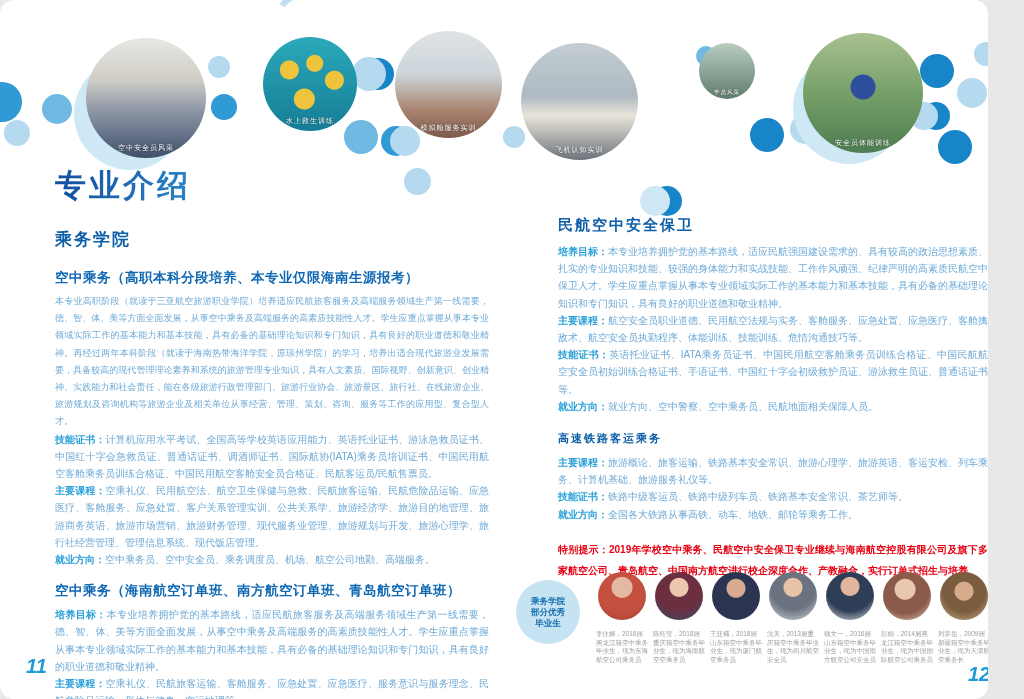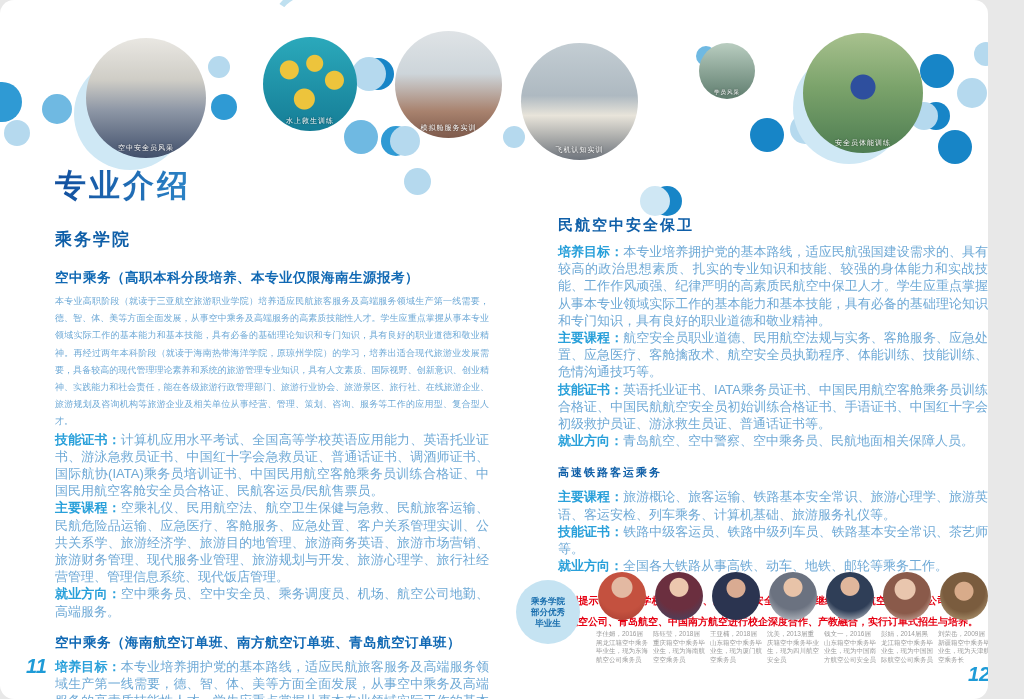--- a/index.html
+++ b/index.html
@@ -29,21 +29,21 @@
               -webkit-background-clip:text;background-clip:text;-webkit-text-fill-color:transparent;}
 
   
   .col{position:absolute;text-align:justify;}
   #left-col{left:55px;top:228px;width:434px;}
   #right-col{left:558px;top:216px;width:430px;}
 
   .college{font-size:17px;font-weight:bold;color:#0f5fa8;letter-spacing:2px;margin:0 0 18px 0;}
   .sec-head{font-size:13.5px;font-weight:bold;color:#1169b4;margin:14px 0 6px 0;letter-spacing:.5px;}
   .body-p{font-size:9px;line-height:17.2px;color:#6ea9d6;margin:0;}
-  .item{font-size:13px;line-height:17.2px;color:#6ea9d6;margin:0;}
+  .item{font-size:10px;line-height:17.2px;color:#6ea9d6;margin:0;}
   .lbl{color:#29a0da;font-weight:bold;}
   .notice{font-size:10px;line-height:21px;font-weight:bold;color:#e60012;margin:16px 0 0 0;}
 
   
   #grad-row{position:absolute;left:596px;top:572px;display:flex;gap:5px;}
   .grad-cell{width:52px;display:flex;flex-direction:column;align-items:center;}
   .grad-photo{width:48px;height:48px;border-radius:50%;}
   .grad-cap{margin-top:10px;font-size:6.5px;line-height:8.6px;color:#9b9b9b;text-align:left;width:52px;}
   #grad-badge{position:absolute;left:516px;top:580px;width:64px;height:64px;border-radius:50%;
               background:#c5e3f2;display:flex;flex-direction:column;align-items:center;justify-content:center;
@@ -122,21 +122,21 @@
     <p class="item"><span class="lbl">主要课程：</span><span>空乘礼仪、民航旅客运输、客舱服务、应急处置、应急医疗、服务意识与服务理念、民航危险品运输、形体与健身、空运地理等。</span></p>
     <p class="item"><span class="lbl">技能证书：</span><span>英语托业证书、IATA乘务员证书、中国民用航空客舱乘务员训练合格证、中国民航航空安全员初始训练合格证书、手语证书、中国红十字会初级救护员证、游泳救护员证、普通话证书等。</span></p>
 
   </div>
 
   <div class="col" id="right-col">
     <h2 class="college" style="font-size:15px;margin-bottom:8px;">民航空中安全保卫</h2>
     <p class="item"><span class="lbl">培养目标：</span><span>本专业培养拥护党的基本路线，适应民航强国建设需求的、具有较高的政治思想素质、扎实的专业知识和技能、较强的身体能力和实战技能、工作作风顽强、纪律严明的高素质民航空中保卫人才。学生应重点掌握从事本专业领域实际工作的基本能力和基本技能，具有必备的基础理论知识和专门知识，具有良好的职业道德和敬业精神。</span></p>
     <p class="item"><span class="lbl">主要课程：</span><span>航空安全员职业道德、民用航空法规与实务、客舱服务、应急处置、应急医疗、客舱擒敌术、航空安全员执勤程序、体能训练、技能训练、危情沟通技巧等。</span></p>
     <p class="item"><span class="lbl">技能证书：</span><span>英语托业证书、IATA乘务员证书、中国民用航空客舱乘务员训练合格证、中国民航航空安全员初始训练合格证书、手语证书、中国红十字会初级救护员证、游泳救生员证、普通话证书等。</span></p>
-    <p class="item"><span class="lbl">就业方向：</span><span>青岛航空、空中警察、空中乘务员、民航地面相关保障人员。</span></p>
+    <p class="item"><span class="lbl">就业方向：</span><span>就业方向、空中警察、空中乘务员、民航地面相关保障人员。</span></p>
 
     <h2 class="college" style="font-size:11px;margin:16px 0 8px 0;">高速铁路客运乘务</h2>
     <p class="item"><span class="lbl">主要课程：</span><span>旅游概论、旅客运输、铁路基本安全常识、旅游心理学、旅游英语、客运安检、列车乘务、计算机基础、旅游服务礼仪等。</span></p>
     <p class="item"><span class="lbl">技能证书：</span><span>铁路中级客运员、铁路中级列车员、铁路基本安全常识、茶艺师等。</span></p>
     <p class="item"><span class="lbl">就业方向：</span><span>全国各大铁路从事高铁、动车、地铁、邮轮等乘务工作。</span></p>
 
     <p class="notice">特别提示：2019年学校空中乘务、民航空中安全保卫专业继续与海南航空控股有限公司及旗下多家航空公司、青岛航空、中国南方航空进行校企深度合作、产教融合，实行订单式招生与培养。</p>
   </div>
 
   <div id="grad-badge">

